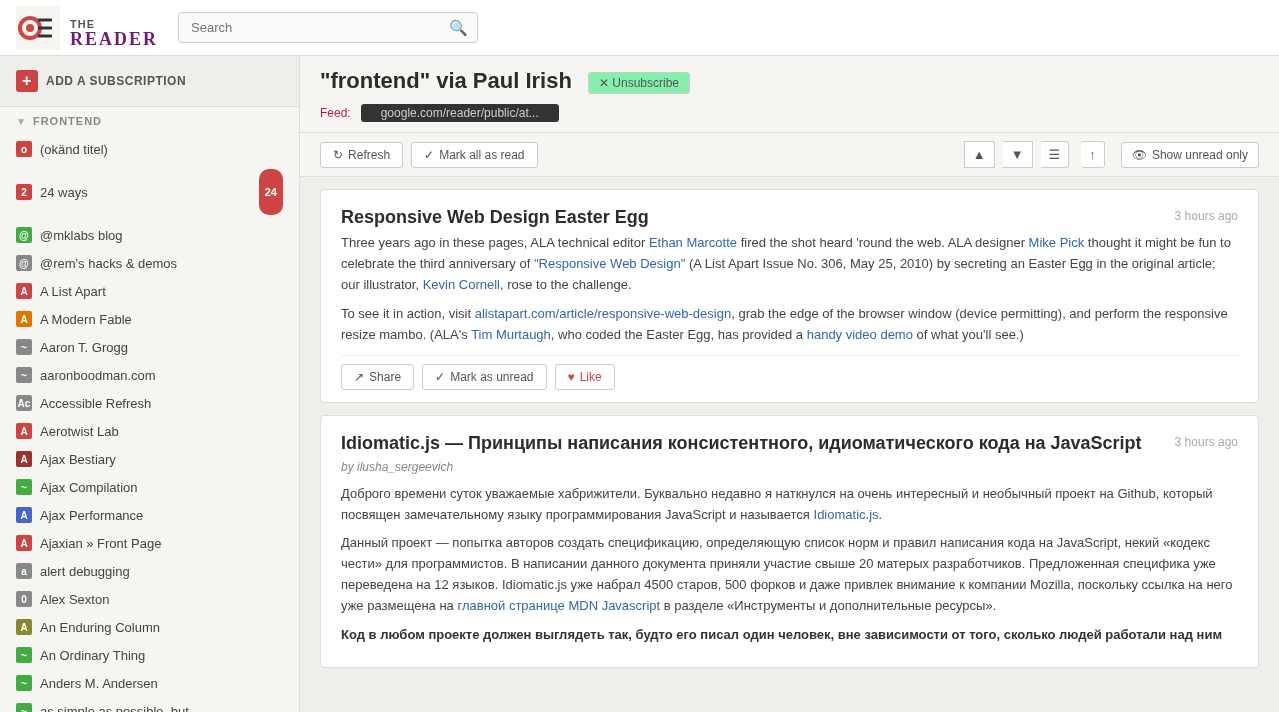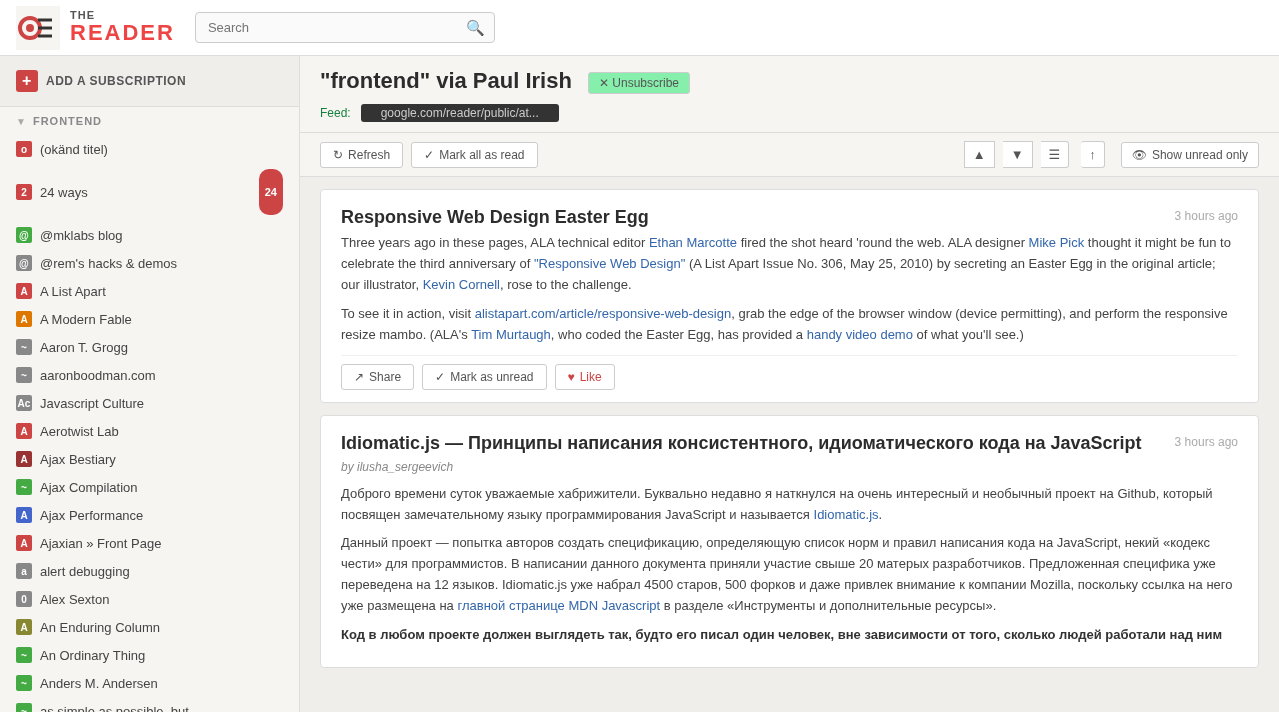--- a/index.html
+++ b/index.html
@@ -10,45 +10,46 @@
       background: #fff;
       border-bottom: 1px solid #ddd;
       display: flex;
       align-items: center;
       padding: 0 16px;
       height: 56px;
       flex-shrink: 0;
     }
     #logo {
       display: flex;
-      align-items: center;
+      align-items: flex-end;
       gap: 10px;
       margin-right: 20px;
       text-decoration: none;
     }
     #logo-icon {
       width: 44px;
       height: 44px;
     }
     #logo-text {
       display: flex;
       flex-direction: column;
       line-height: 1.1;
     }
     #logo-the {
       font-size: 11px;
       font-weight: 700;
       color: #555;
       letter-spacing: 1px;
     }
     #logo-reader {
-      font-size: 22px;
+      font-size: 18px;
       font-weight: 900;
-      color: #ef4444;
+      color: #701a75;
       letter-spacing: 2px;
+      font-family: Liberation Serif, serif;
     }
     #search-box {
       flex: 1;
       max-width: 300px;
       position: relative;
       margin-right: auto;
     }
     #search-input {
       width: 100%;
       padding: 7px 36px 7px 12px;
@@ -195,21 +196,21 @@
       color: #2c2c2c;
       margin-bottom: 4px;
     }
     #feed-url-row {
       display: flex;
       align-items: center;
       gap: 10px;
     }
     #feed-label {
       font-size: 12px;
-      color: #15803d;
+      color: #be185d;
     }
     #feed-url {
       background: #333;
       color: #ccc;
       font-size: 12px;
       border-radius: 3px;
       padding: 2px 20px;
     }
     #unsubscribe-btn {
       margin-left: auto;
@@ -417,21 +418,21 @@
     <span>Aaron T. Grogg</span>
 
   </div>
         <div class="sidebar-item">
     <div class="sidebar-favicon" style="background:#888;">~</div>
     <span>aaronboodman.com</span>
 
   </div>
         <div class="sidebar-item">
     <div class="sidebar-favicon" style="background:#888;">Ac</div>
-    <span>Javascript Culture</span>
+    <span>Accessible Refresh</span>
 
   </div>
         <div class="sidebar-item">
     <div class="sidebar-favicon" style="background:#cc4444;">A</div>
     <span>Aerotwist Lab</span>
 
   </div>
         <div class="sidebar-item">
     <div class="sidebar-favicon" style="background:#993333;">A</div>
     <span>Ajax Bestiary</span>

